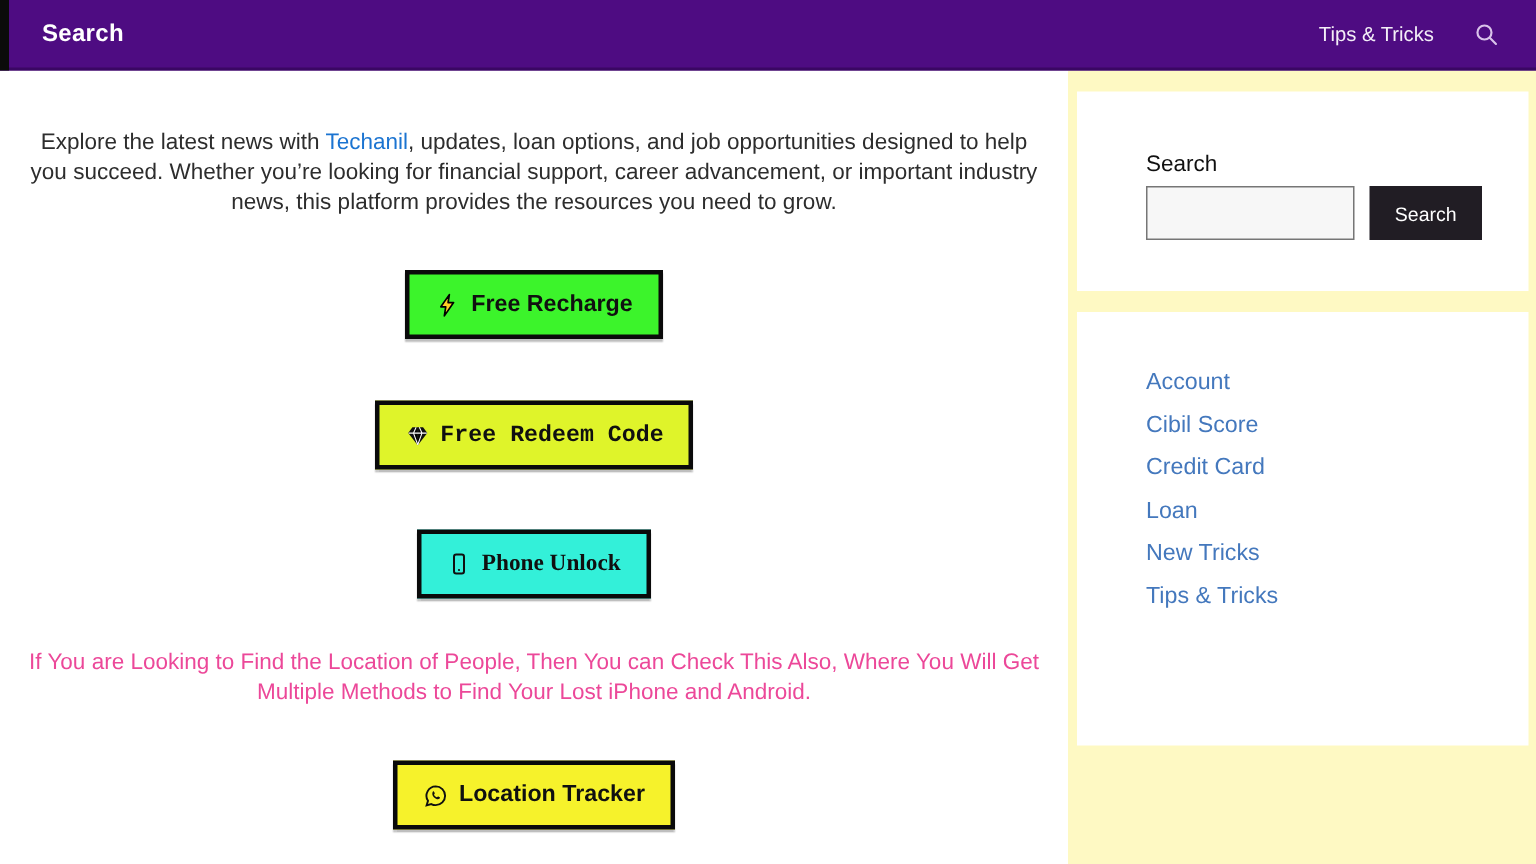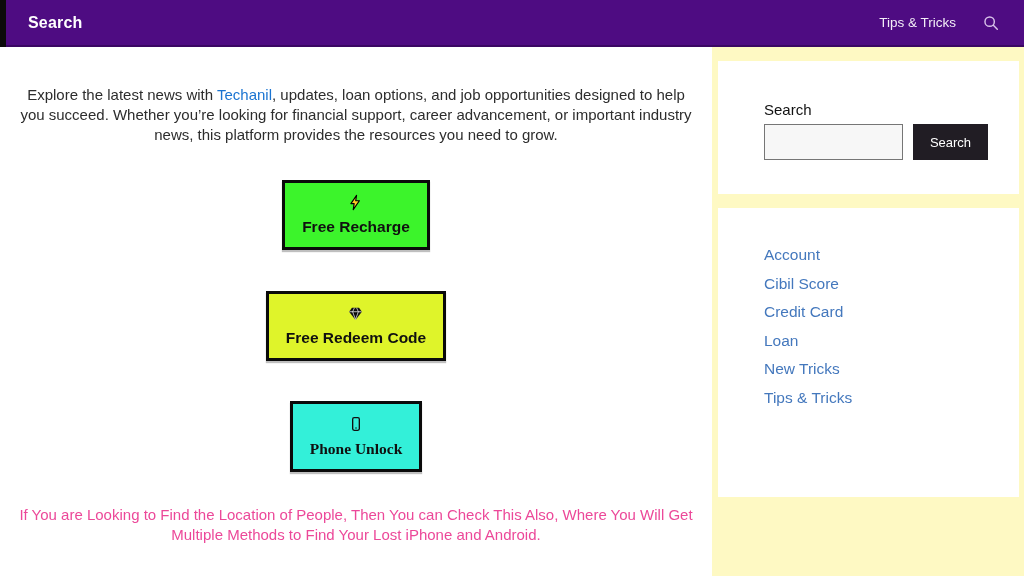--- a/index.html
+++ b/index.html
@@ -19,24 +19,24 @@
   
   .page{ display:flex; width:1024px; height:529px; }
   main{ width:712px; background:#fff; }
   aside{ width:312px; background:#fef9c3; padding-left:6px; }
 
   
   .intro{ width:676px; margin:38px auto 0; text-align:center; font-size:15px;
           line-height:20px; color:#2d2d2d; }
   .tlink{ color:#1B74D1; text-decoration:none; cursor:pointer;text-align:center; }
   .btnrow{ display:flex; justify-content:center; }
-  .m1{ margin-top:35px; } .m2{ margin-top:41px; } .m3{ margin-top:40px; } .m4{ margin-top:35px;justify-content:center; }
+  .m1{ margin-top:35px; } .m2{ margin-top:41px;font-family:Liberation Mono, monospace; } .m3{ margin-top:40px; } .m4{ margin-top:35px;justify-content:center; }
   .cta{ display:inline-flex; align-items:center; gap:7px; padding:11px 17px;
         border:3px solid #0a0a0a; font-weight:700; font-size:15.5px; color:#101010;
-        text-decoration:none; cursor:pointer; box-shadow:0 2px 1px rgba(0,0,0,.25);flex-direction:column; }
+        text-decoration:none; cursor:pointer; box-shadow:0 2px 1px rgba(0,0,0,.25); }
   .cta .ic{ display:inline-flex; }
   .locp{ width:676px; margin:33px auto 16px; text-align:center; font-size:15px;
          line-height:20px; color:#ec4899; }
 
   
   .card{ background:#fff; margin-top:14px; width:301px; }
   .card1{ height:133px; padding:40px 20px 0 46px; }
   .slabel{ font-size:15px; color:#111; margin-bottom:6px; }
   .srow{ display:flex; align-items:center; }
   .sinput{ width:139px; height:36px; background:#F7F7F7; border:1px solid #767676;

